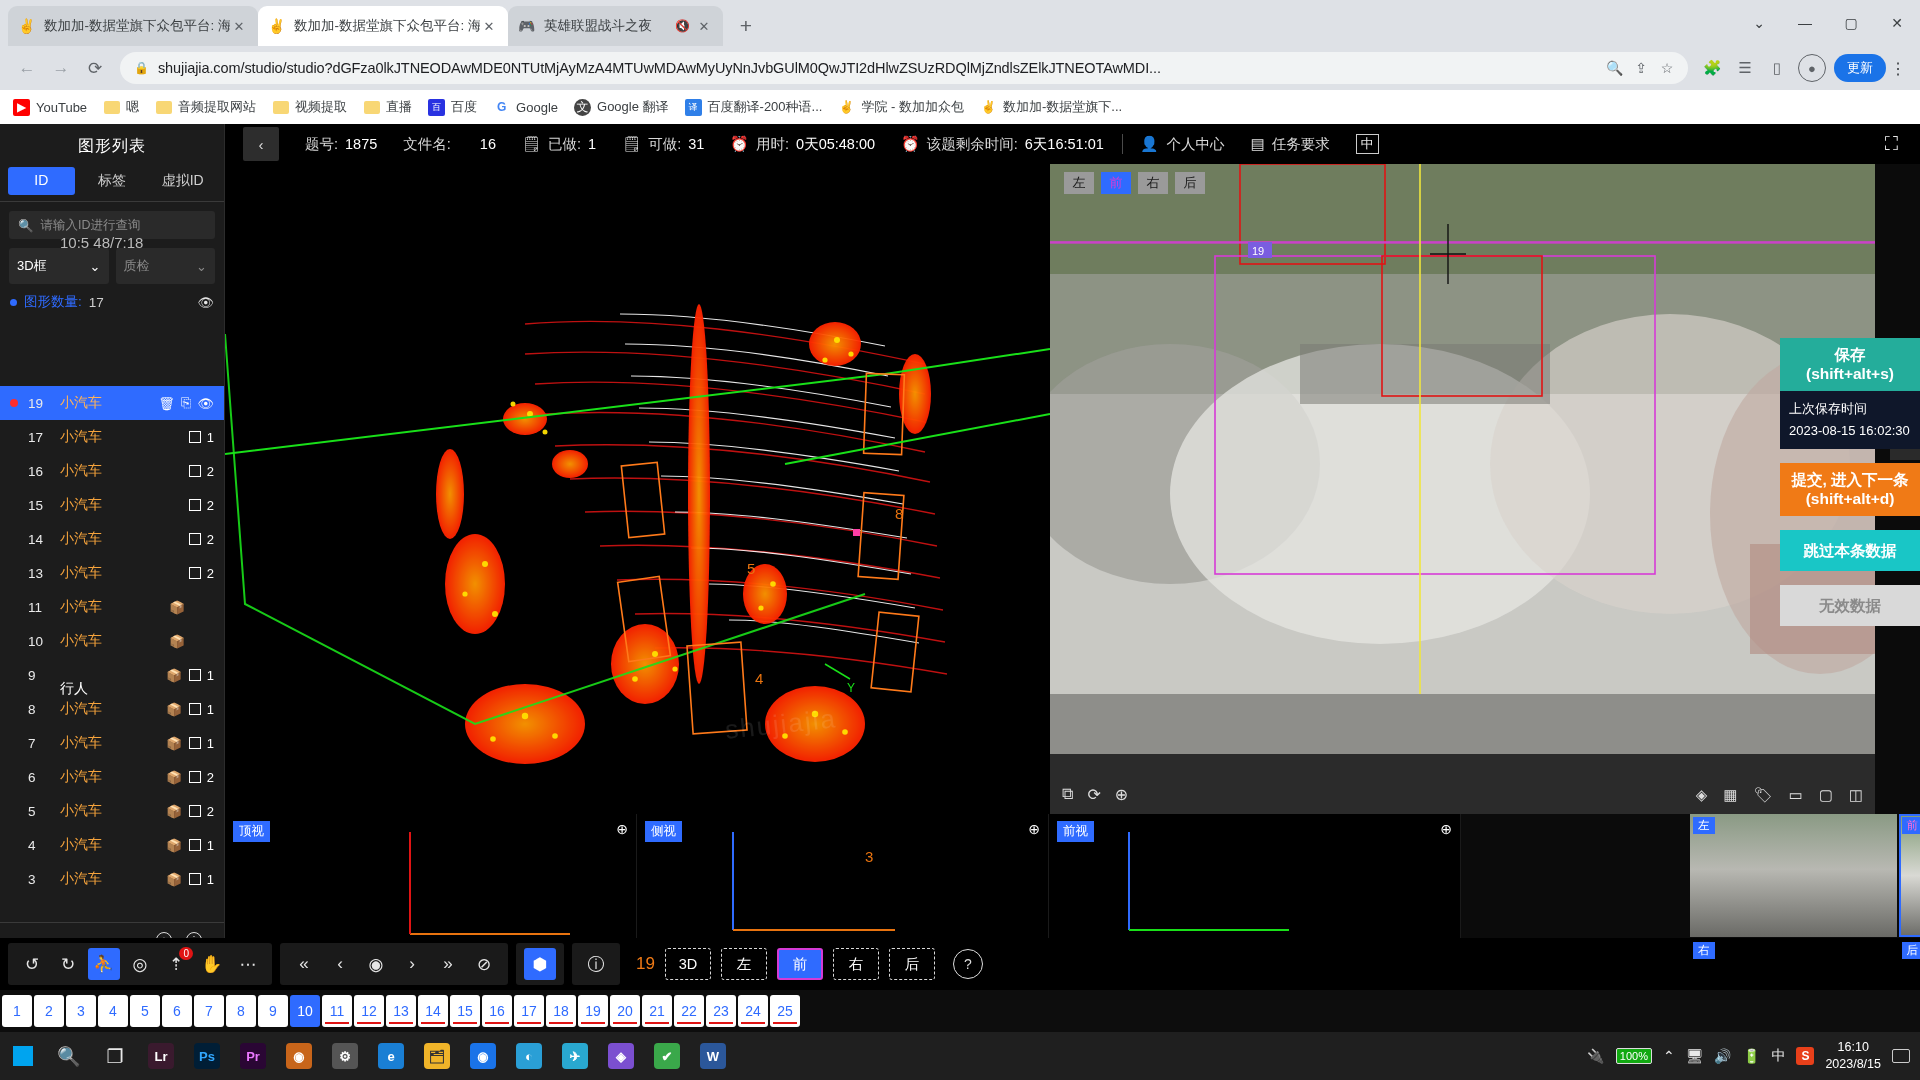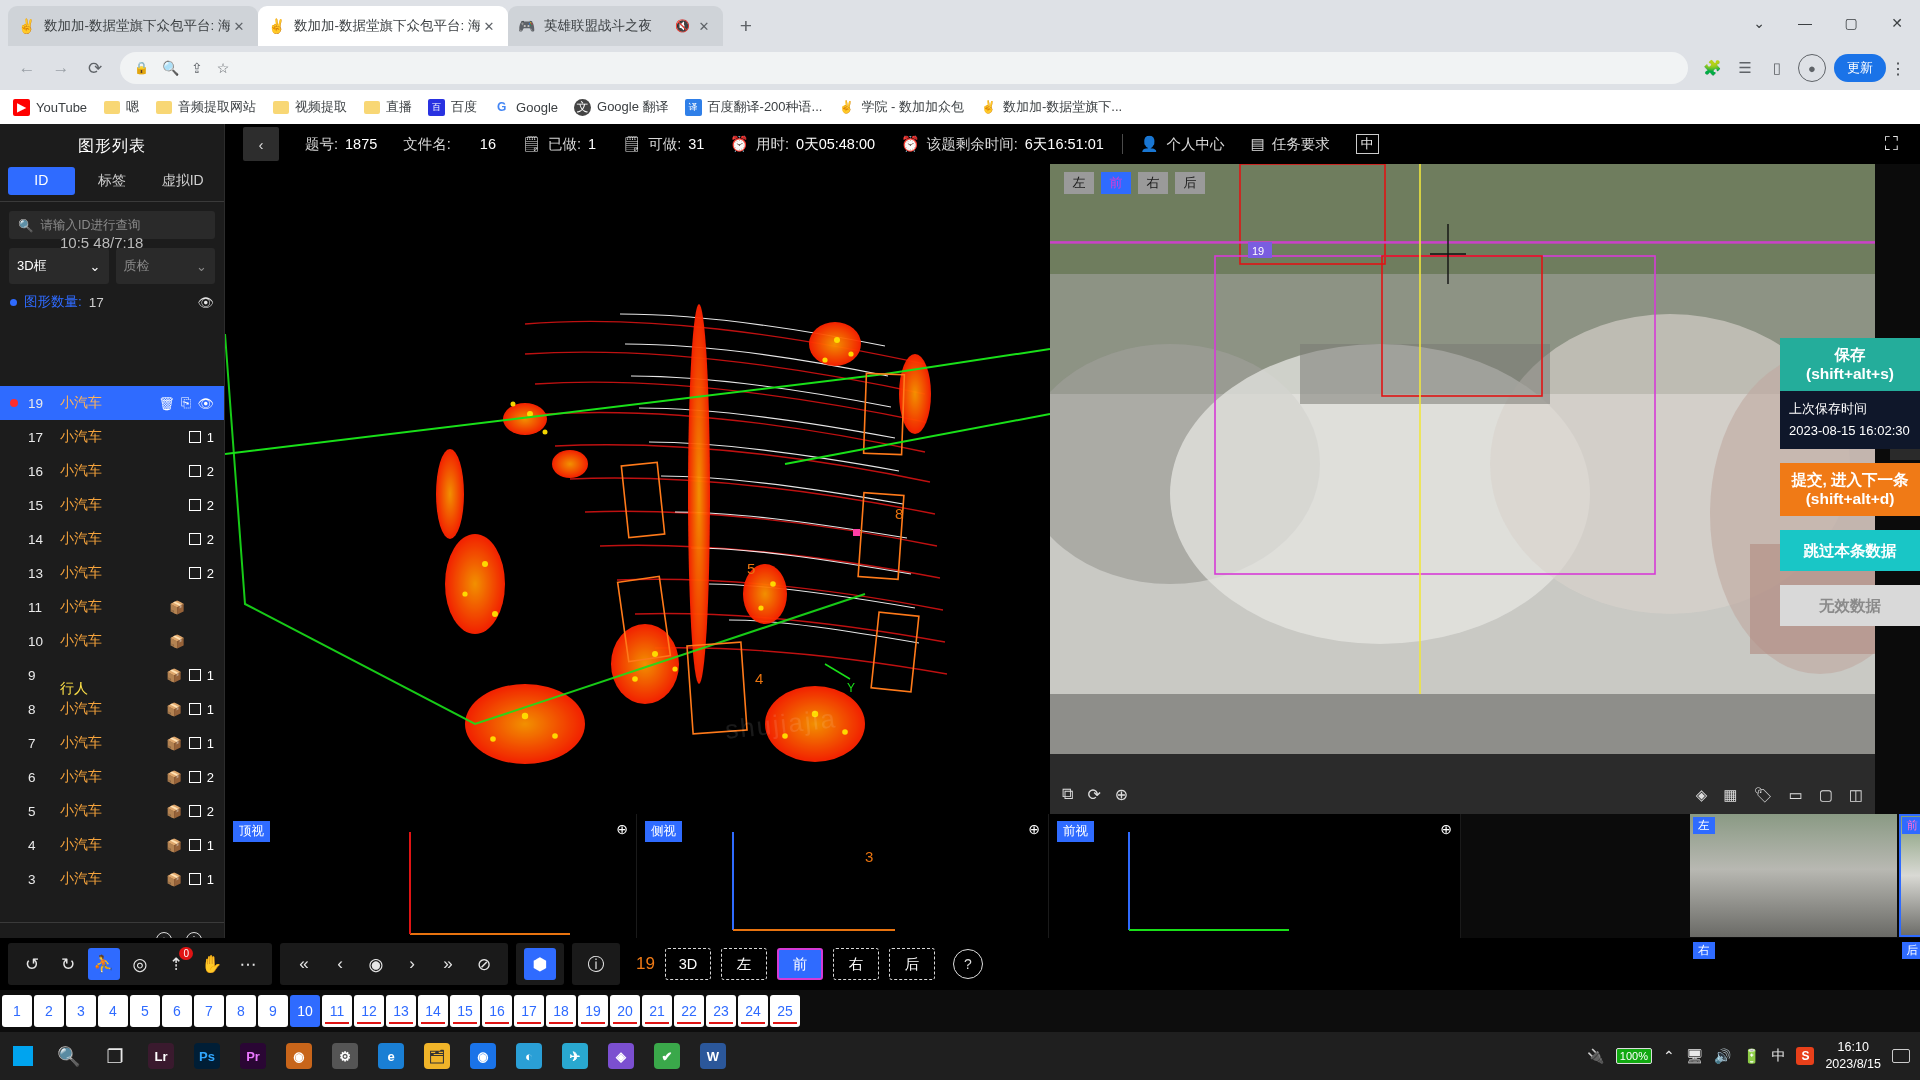--- a/index.html
+++ b/index.html
@@ -79,21 +79,21 @@
   .lp-count { display:flex; align-items:center; gap:7px; padding:9px 10px 7px; font-size:13.5px; color:#2f6bff;}
   .lp-count .dot { width:7px; height:7px; border-radius:50%; background:#2f6bff;}
   .lp-count .num { color:#cfcfcf; }
   .lp-count .eye { margin-left:auto; color:#e6e6e6; font-size:13px; }
   .lp-list { position:absolute; top:262px; left:0; width:224px; height:510px; overflow:hidden; }
   .row { height:34px; display:flex; align-items:center; padding:0 10px; font-size:14px; gap:10px; }
   .row.sel { background:#2f6bff; }
   .row .rdot { width:8px; height:8px; border-radius:50%; background:#ff2d2d; flex:0 0 8px;}
   .row .rid { width:22px; color:#eaeaea; font-size:13.5px; }
   .row .rname { color:#f5a33c; flex:1; }
-  .row .rname.ped { color:#fde047;margin-top:28px; }
+  .row .rname.ped { color:#ffffff;margin-top:28px; }
   .row.sel .rname { color:#ffb259; }
   .row .ricons { display:flex; align-items:center; gap:6px; color:#fff; font-size:13px;}
   .sqico { width:12px; height:12px; border:1.7px solid #fff; display:inline-block;}
   .lp-footer { position:absolute; bottom:0; left:0; width:224px; height:34px; background:#1c1c1c;
                border-top:1px solid #3a3a3a; display:flex; align-items:center; justify-content:flex-end;
                gap:14px; padding-right:22px; color:#e6e6e6; font-size:14px;}
   .cico { width:16px; height:16px; border:1.5px solid #ddd; border-radius:50%; display:flex;
           align-items:center; justify-content:center; font-size:11px; color:#ddd;}
 
   
@@ -210,20 +210,21 @@
       <div class="closew">✕</div>
     </div>
   </div>
 
   <div class="omnibox-row">
     <div class="navbtn dim">←</div>
     <div class="navbtn dim">→</div>
     <div class="navbtn">⟳</div>
     <div class="omnibox">
       <span class="lock">🔒</span>
+      <span class="url" title="shujiajia.com/studio/studio?dGFza0lkJTNEODAwMDE0NTUtMjAyMzA4MTUwMDAwMyUyNnJvbGUlM0QwJTI2dHlwZSUzRDQlMjZndlsZElkJTNEOTAwMDI...">shujiajia.com/studio/studio?dGFza0lkJTNEODAwMDE0NTUtMjAyMzA4MTUwMDAwMyUyNnJvbGUlM0QwJTI2dHlwZSUzRDQlMjZndlsZElkJTNEOTAwMDI...</span>
       <span class="oicon">🔍</span>
       <span class="oicon">⇪</span>
       <span class="oicon">☆</span>
     </div>
     <div class="toolicon">🧩</div>
     <div class="toolicon">☰</div>
     <div class="toolicon">▯</div>
     <div class="profile">●</div>
     <div class="updatebtn">更新</div>
     <div class="kebab">⋮</div>

